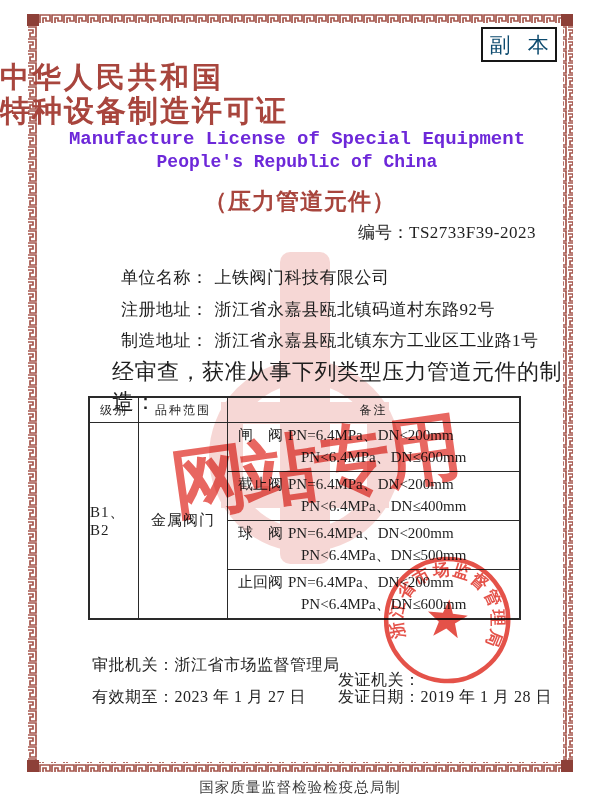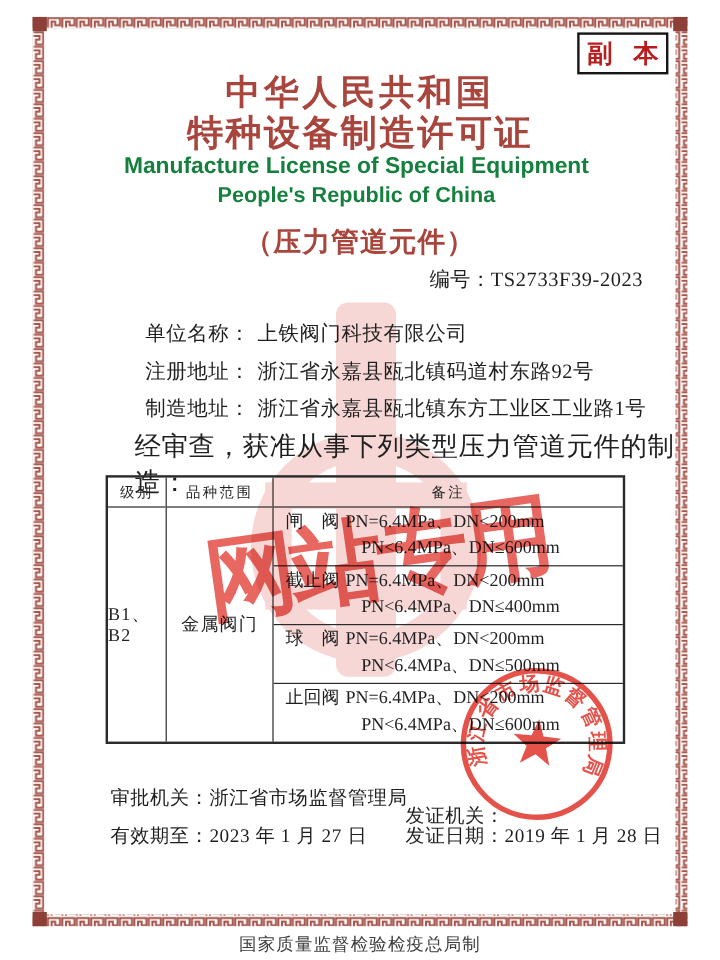--- a/index.html
+++ b/index.html
@@ -7,34 +7,34 @@
     width:600px;height:800px;position:relative;background:#ffffff;overflow:hidden;
     font-family:"Liberation Serif","DejaVu Serif",serif;color:#1f1f1f;
   }
   .abs{position:absolute;}
   
   #border-frame{left:27px;top:14px;z-index:2;}
   
   .copy-box{
     left:481px;top:27px;width:72px;height:31px;border:2px solid #161616;
     display:flex;align-items:center;justify-content:center;
-    font-size:21px;font-weight:700;letter-spacing:6px;text-indent:6px;
-    color:#b91c1c;z-index:3;background:#fff;
+    font-size:21px;font-weight:400;letter-spacing:6px;text-indent:6px;
+    color:#0c4a6e;z-index:3;background:#fff;
     font-family:"Liberation Serif",serif;
   }
   
   .title-cn{
-    left:0;width:600px;text-align:center;color:#a8453d;font-weight:700;
+    left:0;width:600px;text-align:left;color:#a8453d;font-weight:700;
     font-family:"Liberation Sans","DejaVu Sans",sans-serif;z-index:3;
   }
   .title-cn-1{top:58px;font-size:29px;letter-spacing:3px;}
   .title-cn-2{top:91px;font-size:30px;letter-spacing:2px;}
   .title-en{
-    left:0;width:594px;text-align:center;color:#15803d;font-weight:700;z-index:3;
-    font-family:Liberation Sans, sans-serif;
+    left:0;width:594px;text-align:center;color:#6d28d9;font-weight:700;z-index:3;
+    font-family:Liberation Mono, monospace;
   }
   .title-en-1{top:128px;font-size:19px;}
   .title-en-2{top:152px;font-size:18px;}
   .subtitle{
     left:0;width:600px;top:186px;text-align:center;color:#a8453d;
     font-weight:700;font-size:23px;letter-spacing:1px;z-index:3;
     font-family:"Liberation Sans",sans-serif;
   }
   
   .license-no{left:358px;top:221px;font-size:17px;z-index:3;}

